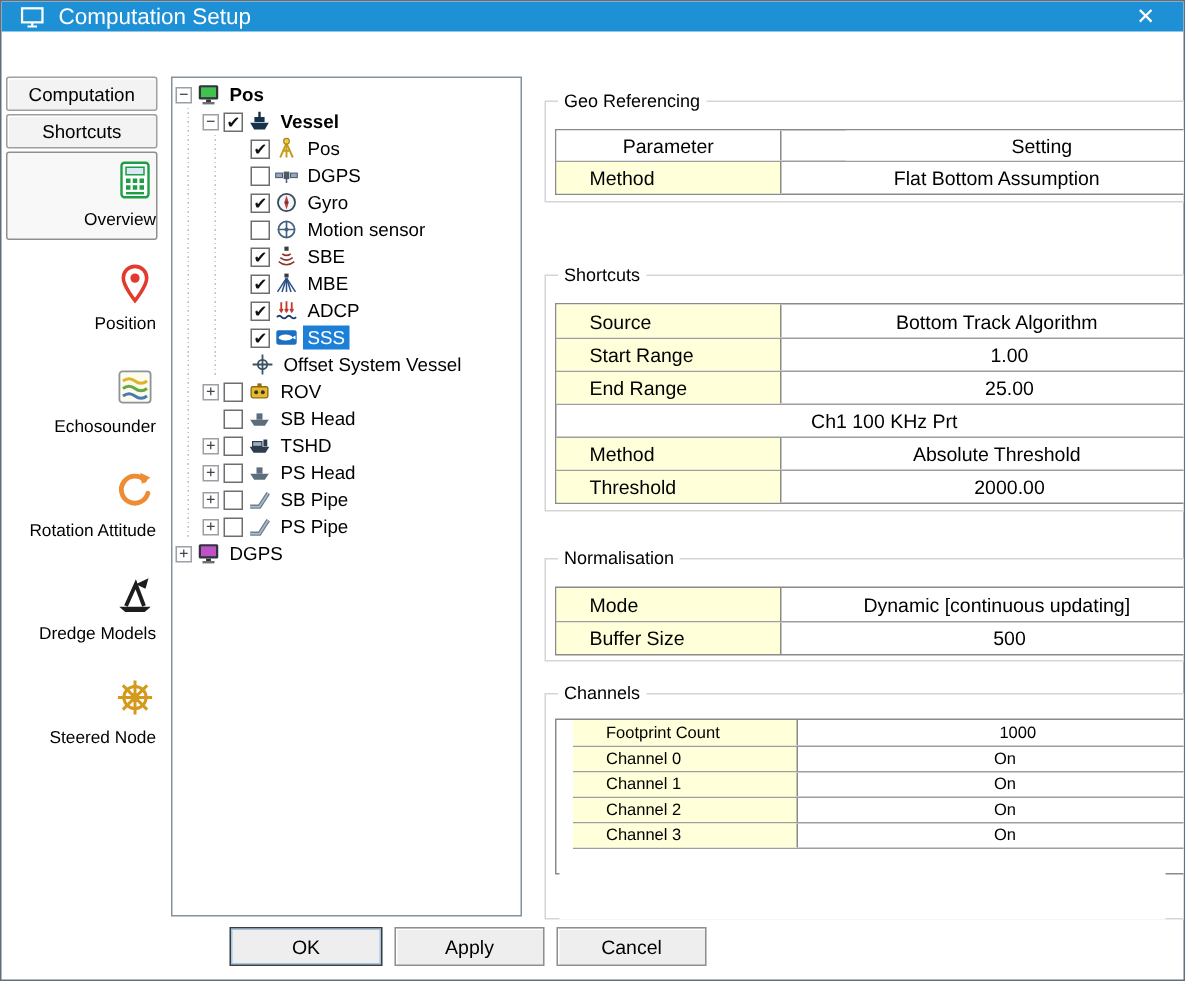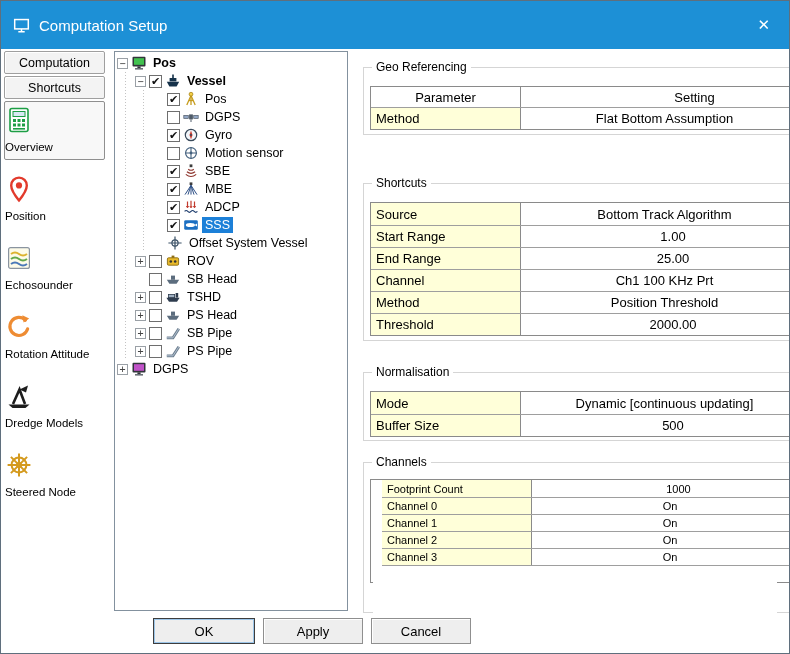--- a/index.html
+++ b/index.html
@@ -3,34 +3,34 @@
 <meta charset="utf-8">
 <style>
   * { margin:0; padding:0; box-sizing:border-box; }
   html,body { width:790px; height:654px; }
   body { font-family:"Liberation Sans", sans-serif; background:#fff; color:#000; }
 
   .dialog { position:relative; width:790px; height:654px; background:#fff;
             border:1px solid #5f6f7d; overflow:hidden; }
 
   
-  .titlebar { position:absolute; left:0; top:0; right:0; height:48px;
+  .titlebar { position:absolute; left:0; top:0; right:0; height:20px;
               background:var(--titlebar,#1d90d6); display:flex; align-items:center; padding:0 12px; }
   .titleicon { width:17px; height:17px; display:inline-flex; }
   .titleicon svg { width:17px; height:17px; }
   .title { color:#fff; font-size:15px; margin-left:9px; }
   .close { margin-left:auto; background:none; border:none; color:#fff; font-size:15px;
            cursor:pointer; padding:2px 7px; font-family:inherit; }
 
   
   .side-tabs { position:absolute; left:3px; top:50px; width:101px; display:flex; flex-direction:column; gap:2px; }
   .side-tab { height:23px; background:#f3f3f3; border:1px solid #9f9f9f; border-radius:2px;
               font-family:inherit; font-size:12.5px; box-shadow:inset 1px 1px 0 #fff; cursor:pointer; }
   .side-items { position:absolute; left:3px; top:100px; width:101px; display:flex; flex-direction:column; }
-  .side-item { display:flex; flex-direction:column; align-items:flex-start; padding:4px 0 6px;
+  .side-item { display:flex; flex-direction:column; align-items:flex-end; padding:4px 0 6px;
                margin-bottom:10px; border:1px solid transparent; border-radius:2px; cursor:pointer; }
   .side-item.selected { border-color:#8f8f8f; background:#f8f8f8; }
   .side-icon { width:28px; height:28px; display:inline-flex; }
   .side-icon svg { width:28px; height:28px; }
   .side-lbl { margin-top:7px; font-size:11.5px; white-space:nowrap; }
 
   
   .tree { position:absolute; left:113px; top:50px; width:234px; height:560px;
           border:1px solid #83919e; background:#fff; padding:2px 2px; overflow:hidden; }
   .trow { display:flex; align-items:center; height:18px; white-space:nowrap; }
@@ -57,21 +57,21 @@
   #group-channels { top:461px; height:151px; }
   .gtitle { position:absolute; top:-8px; left:8px; background:#fff; padding:0 4px; font-size:12px; }
   .ptable { position:absolute; left:6px; right:6px; border:1px solid #8a8a8a; background:#fff; }
   #table-geo, #table-altitude, #table-normalisation { top:18px; }
   #table-channels { top:16px; }
   .prow { display:flex; height:22px; font-size:13px; align-items:stretch; }
   .prow + .prow { border-top:1px solid #9e9e9e; }
   .prow.phead { height:20px;gap:43px; }
   .pc { display:flex; align-items:center; }
   .pc-param { width:150px; flex:none; background:var(--cellyellow,#ffffd9);
-              border-right:1px solid #8a8a8a; padding-left:5px; }
+              border-right:1px solid #8a8a8a; padding-left:22px; }
   .phead .pc { background:#fff; justify-content:center; padding-left:0; }
   .pc-value { flex:1; position:relative; justify-content:center; }
   .pc-value.has-combo { padding-right:17px; }
   .combo { position:absolute; right:1px; top:1px; bottom:1px; width:17px;
            background:linear-gradient(#fbfbfb,#d6d6d6); border:1px solid #9f9f9f;
            display:flex; align-items:center; justify-content:center; font-size:7px; color:#333; cursor:pointer; }
   #table-channels .prow { height:17px; font-size:11px;margin-left:11px; }
   #table-channels .combo { width:15px; font-size:6px; }
 
   
@@ -468,30 +468,29 @@
             <span>1.00</span>
           </span>
         </div>
         <div class="prow">
           <span class="pc pc-param">End Range</span>
           <span class="pc pc-value">
             <span>25.00</span>
           </span>
         </div>
         <div class="prow">
-          <span class="pc pc-param">Channel</span>
           <span class="pc pc-value has-combo">
             <span>Ch1 100 KHz Prt</span>
             <span class="combo">▼</span>
           </span>
         </div>
         <div class="prow">
           <span class="pc pc-param">Method</span>
           <span class="pc pc-value has-combo">
-            <span>Position Threshold</span>
+            <span>Absolute Threshold</span>
             <span class="combo">▼</span>
           </span>
         </div>
         <div class="prow">
           <span class="pc pc-param">Threshold</span>
           <span class="pc pc-value">
             <span>2000.00</span>
           </span>
         </div>
       </div>

